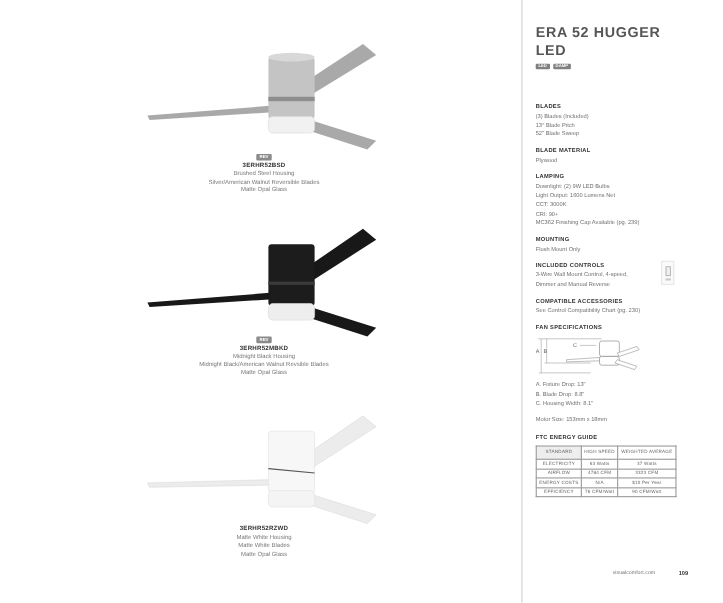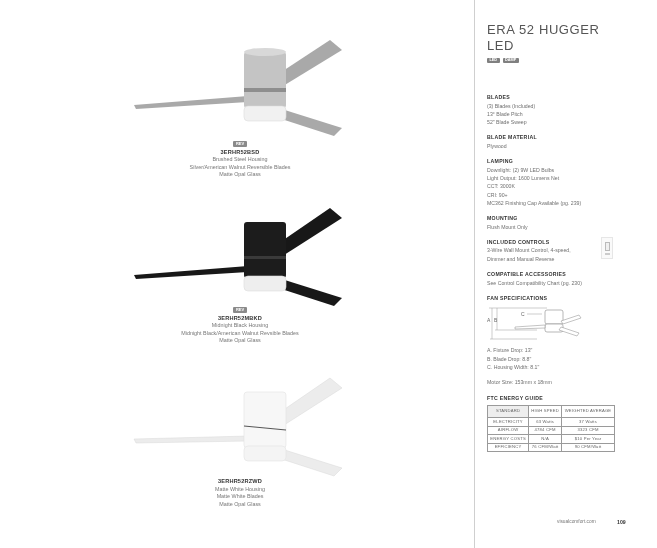--- a/index.html
+++ b/index.html
@@ -11,21 +11,21 @@
     
     .product { position: absolute; left: 120px; width: 240px; }
     .fan-art { position: relative; width: 240px; height: 110px; }
     .fan-art svg { position: absolute; left: 0; top: 0; }
     .caption { text-align: center; font-size: 5.4px; line-height: 7.6px; color: #777; }
     .caption .badge { display: inline-block; background: #8a8a8a; color: #fff; font-size: 4px; line-height: 5.5px; padding: 0 3px; border-radius: 1px; margin-bottom: 2px; font-weight: bold; }
     .caption .sku { font-weight: bold; color: #333; letter-spacing: 0.2px; font-size: 5.6px; }
 
     
     .spec { position: absolute; left: 487px; top: 22px; width: 140px; }
-    .title { font-size: 13px; letter-spacing: 0.6px; color: #555; font-weight: normal; line-height: 16px; }
+    .title { font-size: 13px; letter-spacing: 0.6px; color: #555; font-weight: bold; line-height: 16px; }
     .badges { margin-top: 4px; display: flex; gap: 3px; }
     .pill { background: #808080; color: #fff; font-size: 3.8px; line-height: 5px; padding: 0 2.5px; border-radius: 1px; font-weight: bold; }
     .section { margin-top: 8px; }
     .section.first { margin-top: 31px; }
     .sh { font-size: 5.2px; font-weight: bold; color: #333; letter-spacing: 0.3px; line-height: 7.5px; }
     .sl { font-size: 5.2px; color: #707070; line-height: 8.3px; }
     .controls-row { position: relative; }
     .switch-icon { position: absolute; right: 14px; top: -2px; width: 12px; height: 22px; border: 1px solid #e6e6e6; background: #fafafa; }
     .switch-icon .rocker { position: absolute; left: 3px; top: 4px; width: 5px; height: 9px; border: 1px solid #bbb; background: #f0f0f0; }
     .switch-icon .slide { position: absolute; left: 3px; top: 15px; width: 5px; height: 2px; background: #ccc; }

